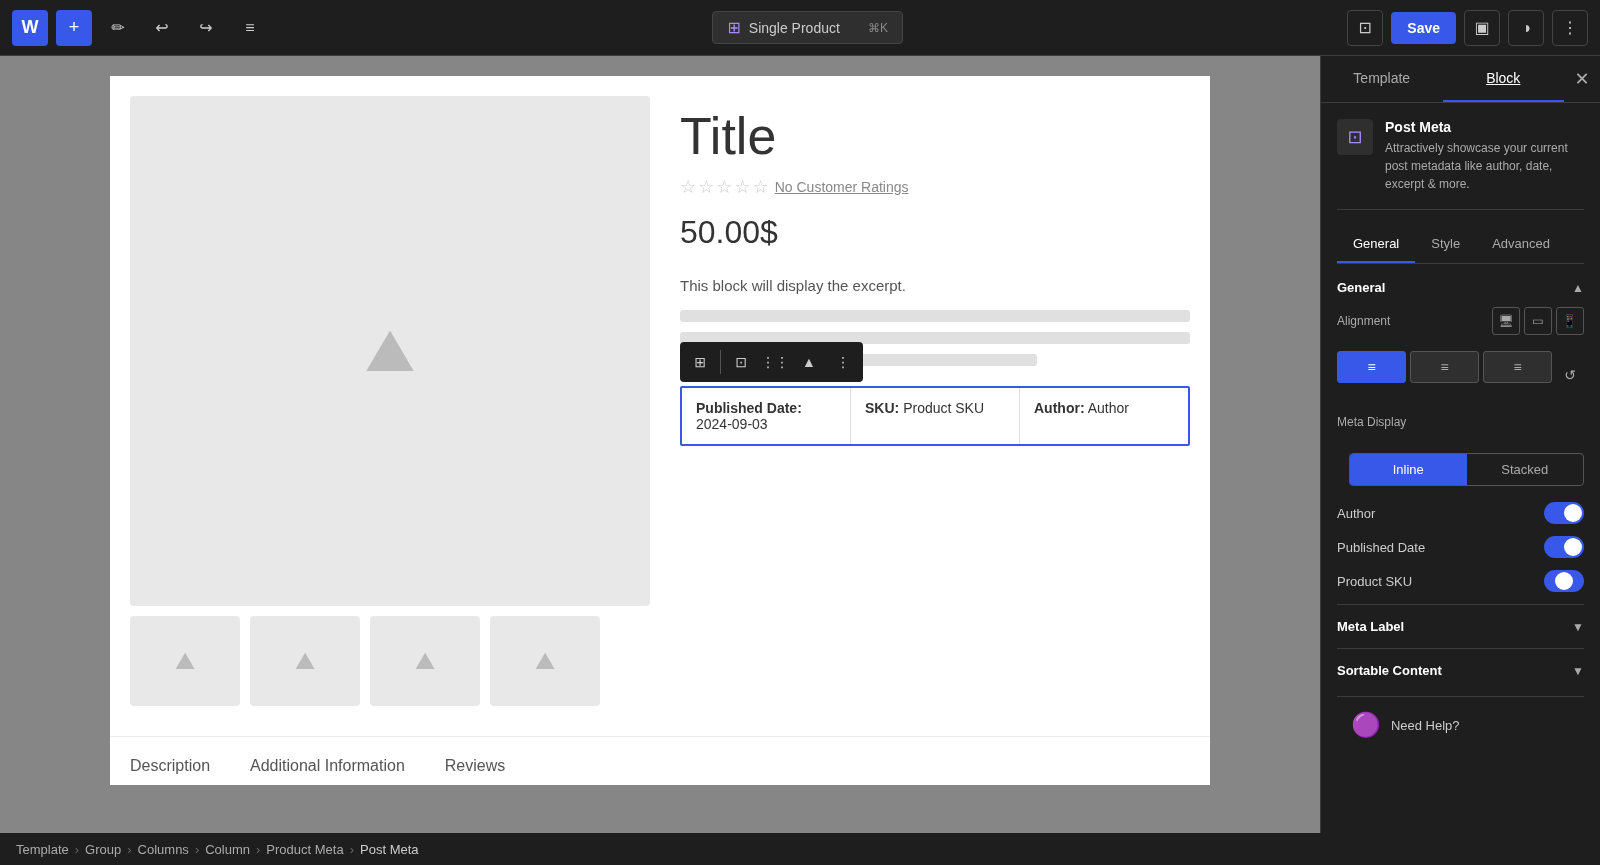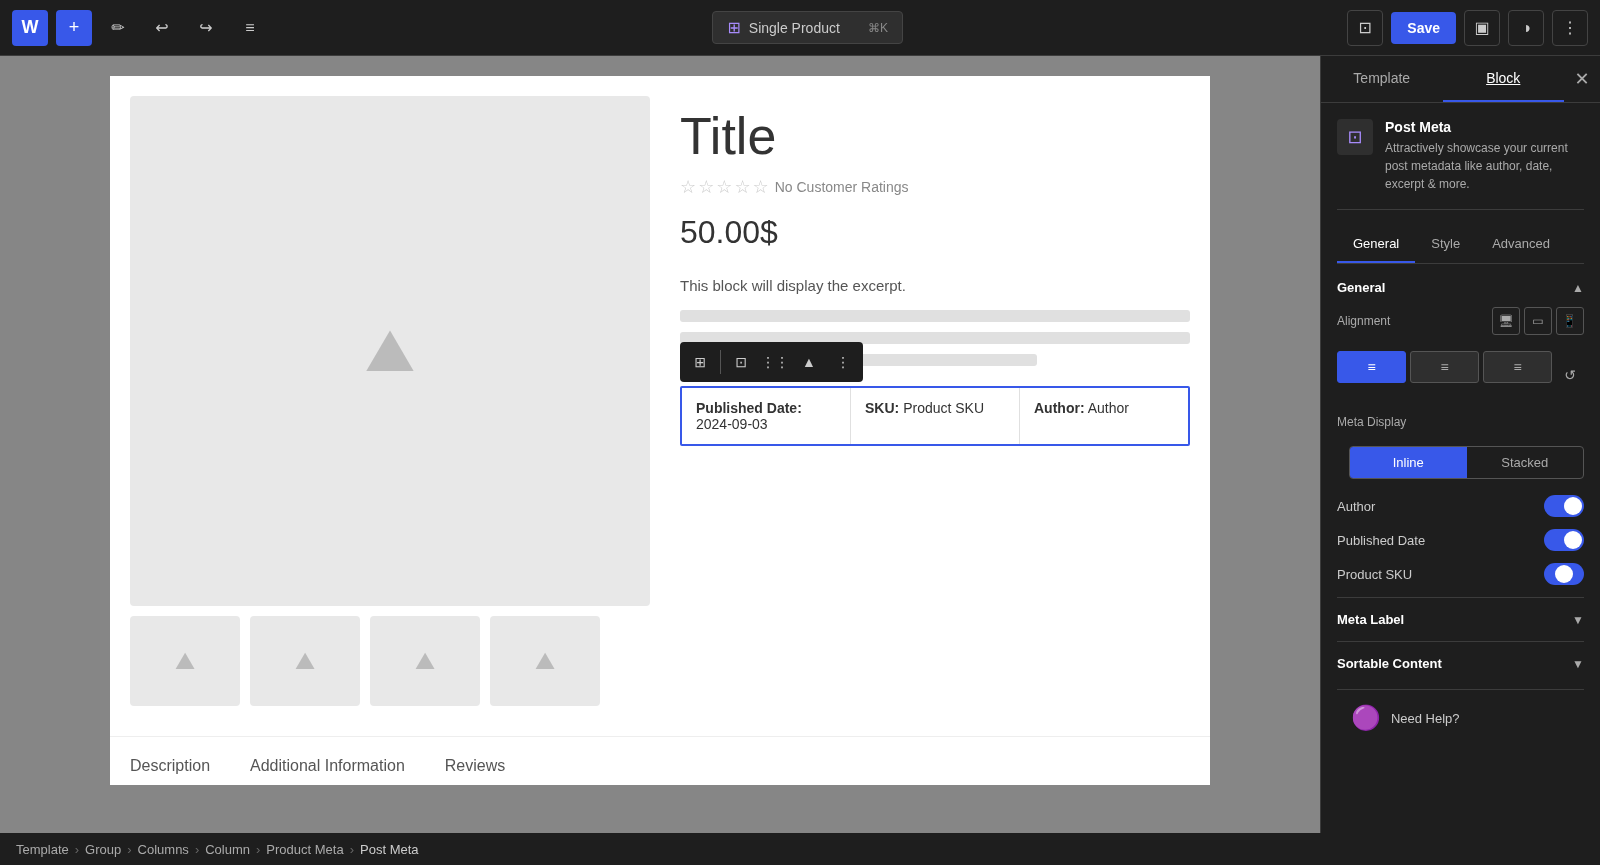--- a/index.html
+++ b/index.html
@@ -70,21 +70,21 @@
     }
     .thumbnail {
       width: 110px; height: 90px; background: #e8e8e8; display: flex; align-items: center; justify-content: center; border-radius: 4px;
     }
     .thumbnail-icon { color: #bbb; font-size: 24px; }
 
     .product-info { flex: 1; padding-top: 10px; }
     .product-title { font-size: 52px; font-weight: 300; color: #333; margin-bottom: 10px; }
     .product-rating { display: flex; align-items: center; gap: 6px; margin-bottom: 16px; }
     .stars { display: flex; gap: 2px; color: #ccc; font-size: 18px; }
-    .rating-text { color: #888; font-size: 14px; }
+    .rating-text { color: #888; font-size: 14px; text-decoration: underline; }
     .product-price { font-size: 32px; color: #333; margin-bottom: 26px; }
     .product-excerpt { color: #555; font-size: 15px; margin-bottom: 16px; }
     .skeleton-line {
       height: 12px; background: #e0e0e0; border-radius: 3px; margin-bottom: 10px;
     }
     .skeleton-line.full { width: 100%; }
     .skeleton-line.med { width: 70%; }
 
     
     .block-toolbar-area { position: relative; margin-bottom: 4px; }
@@ -182,21 +182,21 @@
       flex: 1; height: 32px; background: #2f2f2f; border: 1px solid #555; border-radius: 3px;
       color: #aaa; font-size: 14px; cursor: pointer; display: flex; align-items: center; justify-content: center;
     }
     .align-btn.active { background: #3858e9; border-color: #3858e9; color: white; }
     .refresh-btn {
       width: 28px; height: 28px; background: transparent; border: none;
       color: #aaa; cursor: pointer; display: flex; align-items: center; justify-content: center; font-size: 14px;
     }
 
     
-    .meta-display-label { font-size: 12px; color: #aaa; margin-bottom: 17px; }
+    .meta-display-label { font-size: 12px; color: #aaa; margin-bottom: 24px; }
     .display-toggle { display: flex; border: 1px solid #555; border-radius: 4px; margin-bottom: 16px; overflow: hidden; margin-left: 12px; }
     .display-option {
       flex: 1; padding: 8px; text-align: center; font-size: 13px; color: #aaa; cursor: pointer;
     }
     .display-option.active { background: #3858e9; color: white; }
 
     
     .toggle-row {
       display: flex; align-items: center; justify-content: space-between; margin-bottom: 12px;
     }

